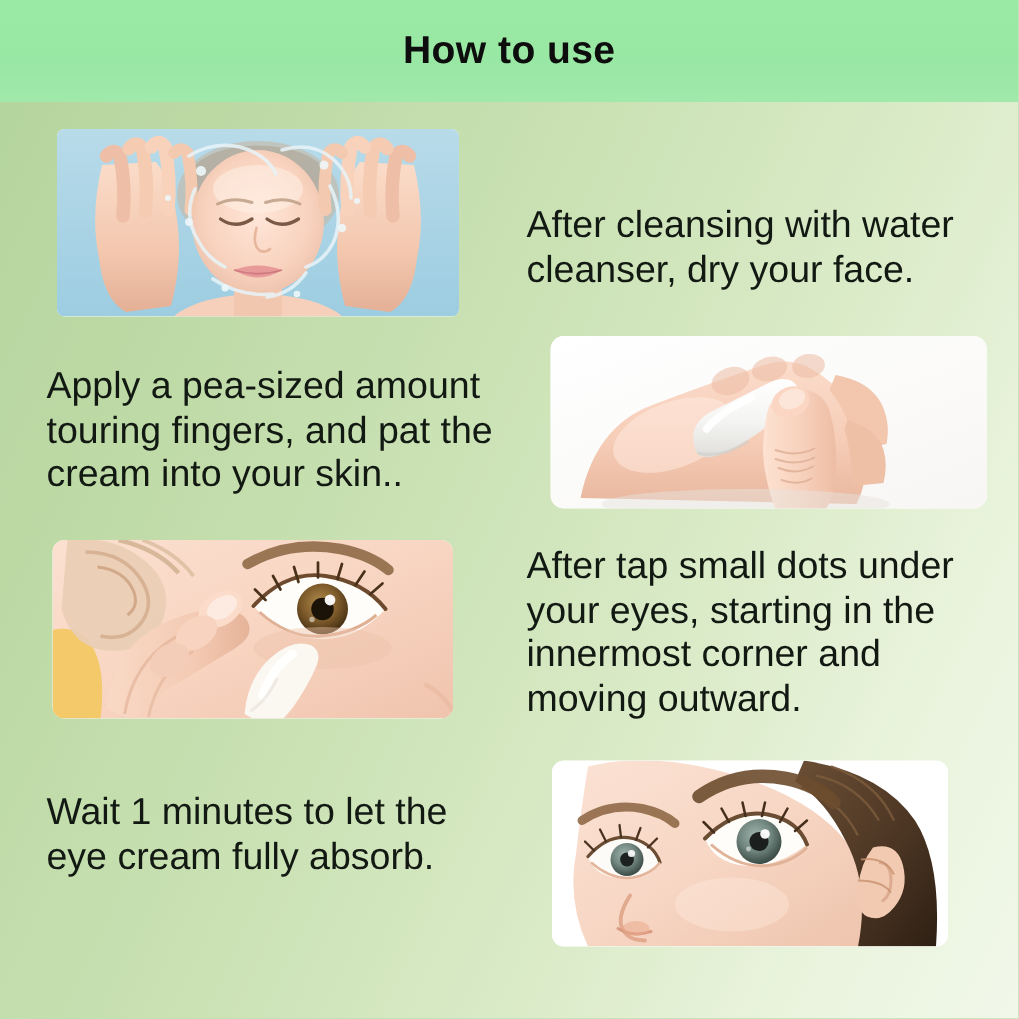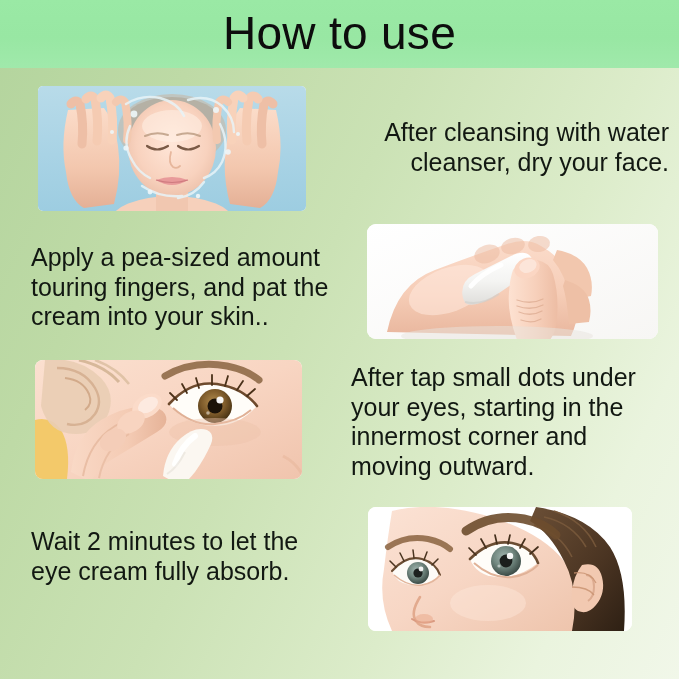--- a/index.html
+++ b/index.html
@@ -24,36 +24,36 @@
     overflow:hidden;
   }
 
   
   #header {
     position:absolute; left:0; top:0; width:679px; height:68px;
     background: linear-gradient(180deg,#9ae9a5 0%, #98e7a3 55%, #a0e9ab 100%);
     display:flex; align-items:center; justify-content:center;
   }
   #header-title {
-    font-size:46px; font-weight:normal; color:#0d0d0d;
+    font-size:26px; font-weight:bold; color:#0d0d0d;
     letter-spacing:0.3px; line-height:1;
     margin-top:-2px;
   }
 
   
   .step-text {
     position:absolute;
     color:#121812;
     font-size:25px;
     line-height:1.18;
     font-weight:400;
     white-space:pre-line;
   }
 
-  #text-1 { left:351px; top:118px; width:318px;text-align:right; }
+  #text-1 { left:351px; top:136px; width:318px; }
   #text-2 { left:31px;  top:243px; width:320px; }
   #text-3 { left:351px; top:363px; width:322px; }
   #text-4 { left:31px;  top:527px; width:320px; }
 
   
   .photo {
     position:absolute;
     overflow:hidden;
     border-radius:5px;
     background:#fff;
@@ -292,21 +292,21 @@
 
       <path d="M248 96 q12 6 19 18" stroke="#e7b79c" stroke-width="3" fill="none" opacity="0.6"></path>
     </svg>
   </div>
 
   <div class="step-text" id="text-3">After tap small dots under
 your eyes, starting in the
 innermost corner and
 moving outward.</div>
 
-  <div class="step-text" id="text-4">Wait 2 minutes to let the
+  <div class="step-text" id="text-4">Wait 1 minutes to let the
 eye cream fully absorb.</div>
 
   <div class="photo" id="photo-4">
     <svg viewBox="0 0 264 124" preserveAspectRatio="none" aria-hidden="true">
       <defs>
         <linearGradient id="p4skin" x1="0" y1="0" x2="1" y2="1">
           <stop offset="0%" stop-color="#fbe2d4"></stop>
           <stop offset="50%" stop-color="#f7d6c4"></stop>
           <stop offset="100%" stop-color="#eec4ac"></stop>
         </linearGradient>

